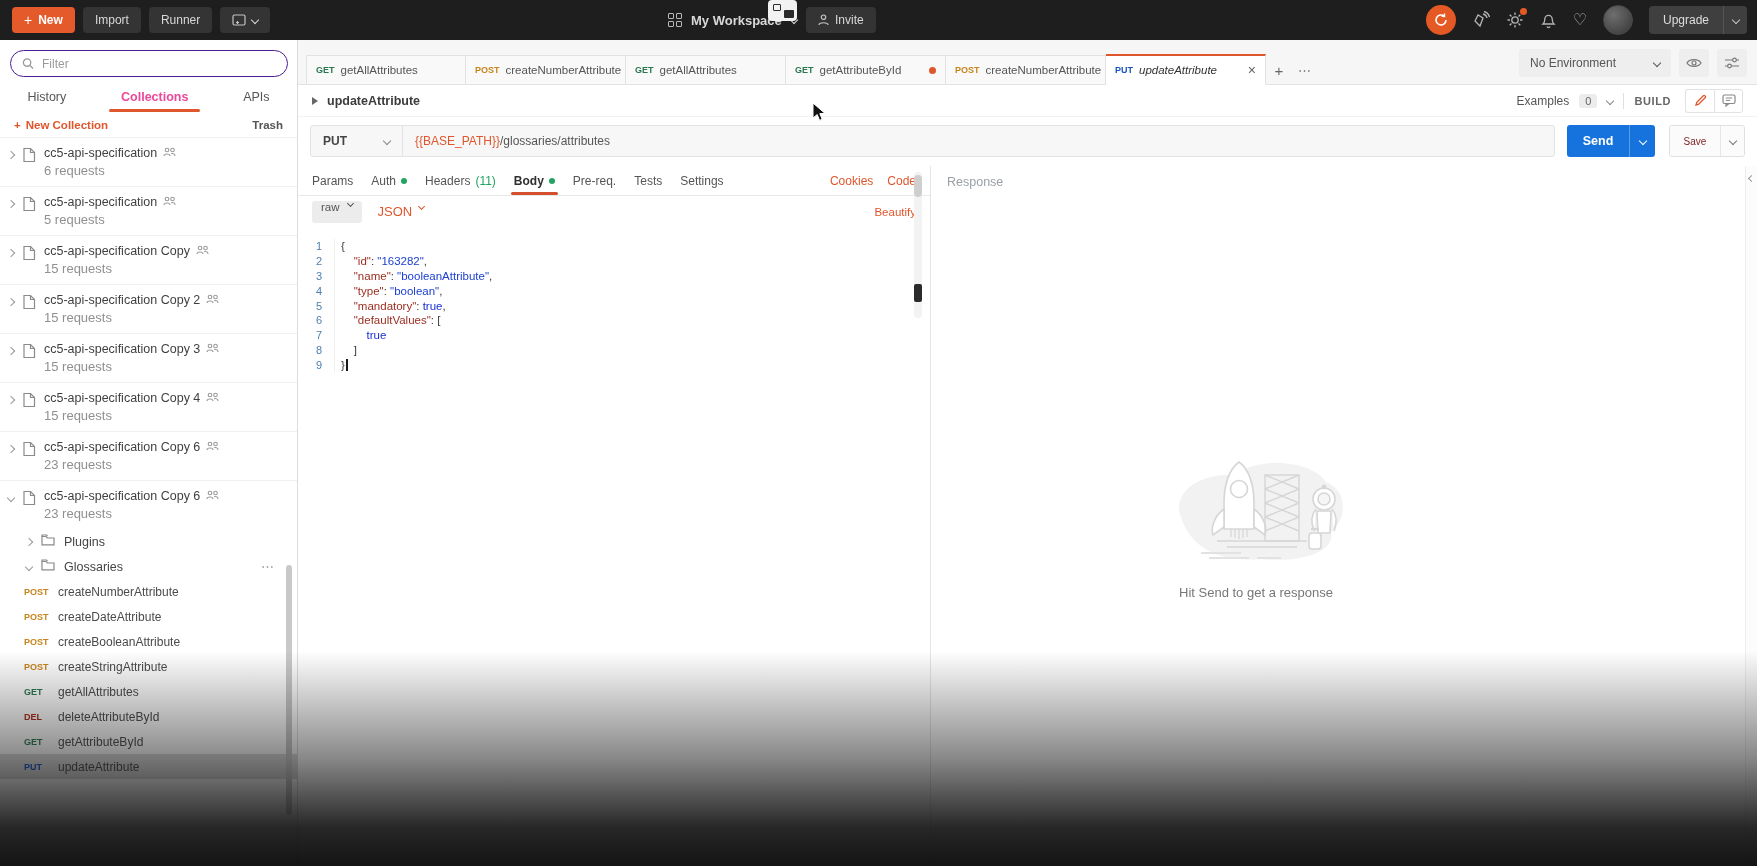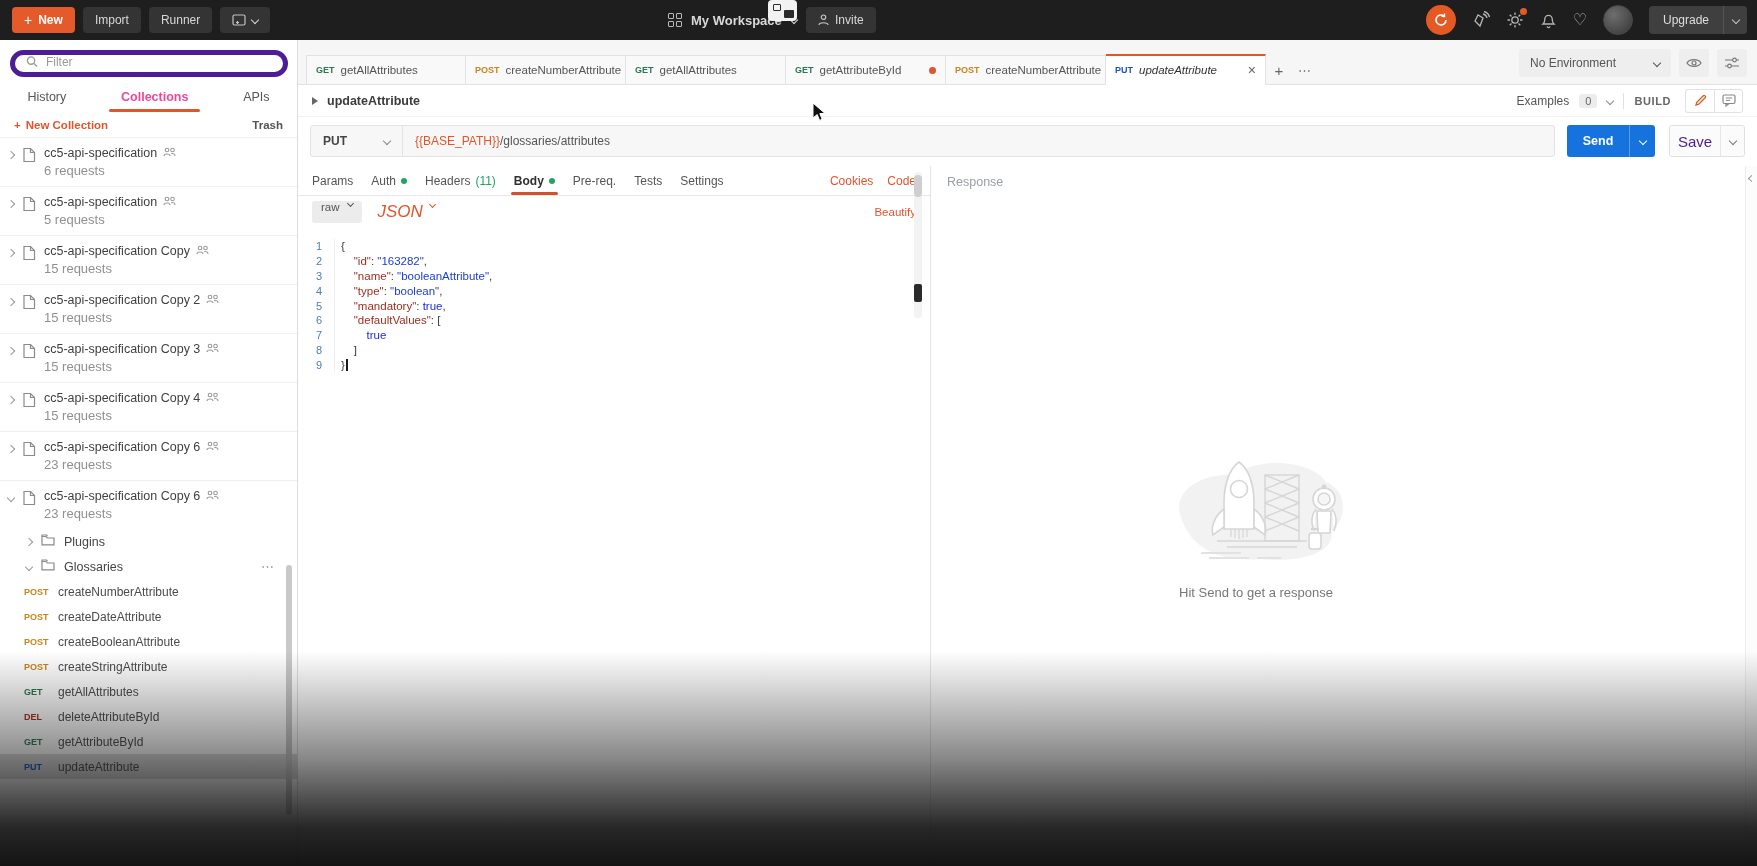--- a/index.html
+++ b/index.html
@@ -25,21 +25,21 @@
 .sync-btn{width:30px;height:30px;border-radius:50%;background:#e55a24;display:flex;align-items:center;justify-content:center;}
 .gear-dot{position:absolute;top:-3px;right:-3px;width:7px;height:7px;border-radius:50%;background:#e55a24;}
 .heart-glyph{font-size:16px;line-height:1;}
 .avatar{width:30px;height:30px;border-radius:50%;background:radial-gradient(circle at 35% 32%,#6e6e6e,#353535);border:1px solid #4a4a4a;cursor:pointer;}
 .upgrade{display:flex;height:28px;border-radius:4px;overflow:hidden;background:#3f3f3f;color:#dedede;font-size:12px;}
 .upgrade .lbl{padding:0 14px;display:flex;align-items:center;cursor:pointer;}
 .upgrade .car{width:24px;border-left:1px solid #555;display:flex;align-items:center;justify-content:center;cursor:pointer;color:#c6c6c6;}
 
 
 .sidebar{position:absolute;left:0;top:40px;width:298px;bottom:0;background:#fff;border-right:1px solid #dcdcdc;}
-.filter-box{position:absolute;left:10px;top:10px;width:278px;height:27px;border:5px solid #4c1d95;border-radius:14px;display:flex;align-items:flex-start;padding:0 11px;gap:8px;background:#fff;}
+.filter-box{position:absolute;left:10px;top:10px;width:278px;height:27px;border:1px solid #4c1d95;border-radius:14px;display:flex;align-items:center;padding:0 11px;gap:8px;background:#fff;}
 .filter-box input{border:none;outline:none;font-size:12px;color:#333;width:100%;background:transparent;}
 .filter-box input::placeholder{color:#9a9a9a;}
 .side-tabs{position:absolute;left:0;top:42px;width:100%;height:30px;display:flex;justify-content:space-around;align-items:center;font-size:12.5px;color:#555;}
 .side-tab{position:relative;height:100%;display:flex;align-items:center;cursor:pointer;padding:0 4px;}
 .side-tab.active{color:#ec4899;font-weight:700;}
 .side-tab.active:after{content:"";position:absolute;left:-8px;right:-8px;bottom:0;height:3px;background:#e0562c;border-radius:2px;}
 .newcol-row{position:absolute;left:0;top:72px;width:100%;height:25px;display:flex;align-items:center;justify-content:space-between;padding:0 14px;}
 .newcol{color:#e0562c;font-size:11.5px;font-weight:700;display:flex;gap:5px;align-items:center;cursor:pointer;}
 .trash{color:#555;font-size:11.5px;font-weight:700;cursor:pointer;}
 .collection-list{position:absolute;left:0;top:97px;width:100%;}
@@ -91,36 +91,36 @@
 .url-area{position:absolute;left:0;top:77px;width:100%;height:49px;padding:8px 12px 9px;display:flex;}
 .url-group{flex:1;display:flex;height:32px;border:1px solid #e3e3e3;border-radius:3px;background:#f7f7f7;overflow:hidden;}
 .method-box{width:92px;display:flex;align-items:center;justify-content:space-between;padding:0 12px;border-right:1px solid #e3e3e3;font-size:12px;font-weight:700;color:#444;cursor:pointer;flex:none;}
 .method-box .chev{color:#888;}
 .url-input{flex:1;display:flex;align-items:center;padding:0 12px;font-size:12px;color:#555;cursor:text;}
 .url-var{color:#e0562c;}
 .send-group{display:flex;height:32px;border-radius:3px;overflow:hidden;margin-left:12px;}
 .send-main{width:62px;background:#1673dd;color:#fff;font-size:12.5px;font-weight:700;display:flex;align-items:center;justify-content:center;cursor:pointer;border:none;}
 .send-caret{width:26px;background:#1673dd;border:none;border-left:1px solid rgba(255,255,255,0.3);display:flex;align-items:center;justify-content:center;color:#fff;cursor:pointer;}
 .save-group{display:flex;height:32px;border:1px solid #e0e0e0;border-radius:3px;overflow:hidden;margin-left:14px;}
-.save-main{width:50px;background:#fbfbfb;color:#4c1d95;font-size:15px;display:flex;align-items:center;justify-content:center;cursor:pointer;border:none;}
+.save-main{width:50px;background:#fbfbfb;color:#7f1d1d;font-size:10px;display:flex;align-items:center;justify-content:center;cursor:pointer;border:none;}
 .save-caret{width:24px;background:#fbfbfb;border:none;border-left:1px solid #e6e6e6;display:flex;align-items:center;justify-content:center;color:#777;cursor:pointer;}
 
 .request-pane{position:absolute;left:0;top:126px;width:632px;bottom:0;background:#fff;}
 .subtabs{height:30px;display:flex;align-items:center;gap:18px;padding:0 14px;border-bottom:1px solid #e8e8e8;font-size:12px;color:#555;}
 .subtab{display:flex;align-items:center;gap:5px;cursor:pointer;position:relative;height:100%;}
 .subtab.active{color:#2f2f2f;font-weight:700;}
 .subtab.active:after{content:"";position:absolute;left:-3px;right:-3px;bottom:0;height:3px;background:#d4502c;border-radius:2px;}
 .gdot{width:6px;height:6px;border-radius:50%;background:#23a463;flex:none;}
 .suffix{color:#23a463;}
 .subtabs-right{margin-left:auto;display:flex;gap:14px;color:#e0562c;font-size:12px;}
 .subtabs-right span{cursor:pointer;}
 .rawrow{height:31px;display:flex;align-items:center;gap:16px;padding:0 14px;}
 .raw-chip{background:#ececec;border-radius:3px;height:22px;display:flex;align-items:flex-start;gap:8px;padding:0 9px;font-size:11.5px;color:#555;cursor:pointer;}
 .raw-chip .chev,.json-sel .chev{width:5px;height:5px;}
-.json-sel{display:flex;align-items:flex-start;gap:7px;color:#e0562c;font-size:17px;cursor:pointer;font-style:italic;}
+.json-sel{display:flex;align-items:flex-start;gap:7px;color:#e0562c;font-size:13px;cursor:pointer;}
 .beautify{margin-left:auto;color:#e0562c;font-size:11.5px;cursor:pointer;}
 .editor{position:absolute;left:0;top:66px;right:0;bottom:0;padding-top:7px;font-family:"DejaVu Sans Mono","Liberation Mono",monospace;cursor:text;}
 .code-line{display:flex;height:14.8px;align-items:center;}
 .ln{width:36px;text-align:right;padding-right:12px;color:#4d7fb0;font-size:11px;flex:none;}
 .code-text{white-space:pre;font-size:11.5px;border-left:1px solid #efefef;padding-left:6px;height:100%;display:flex;align-items:center;}
 .tk-k{color:#9b2d20;}
 .tk-s{color:#1b3fd0;}
 .tk-b{color:#1b2fd0;font-weight:400;text-align:center;}
 .tk-p{color:#3c3c3c;}
 .caret-bar{display:inline-block;width:2px;height:12px;background:#1a1a1a;margin-left:1px;}

